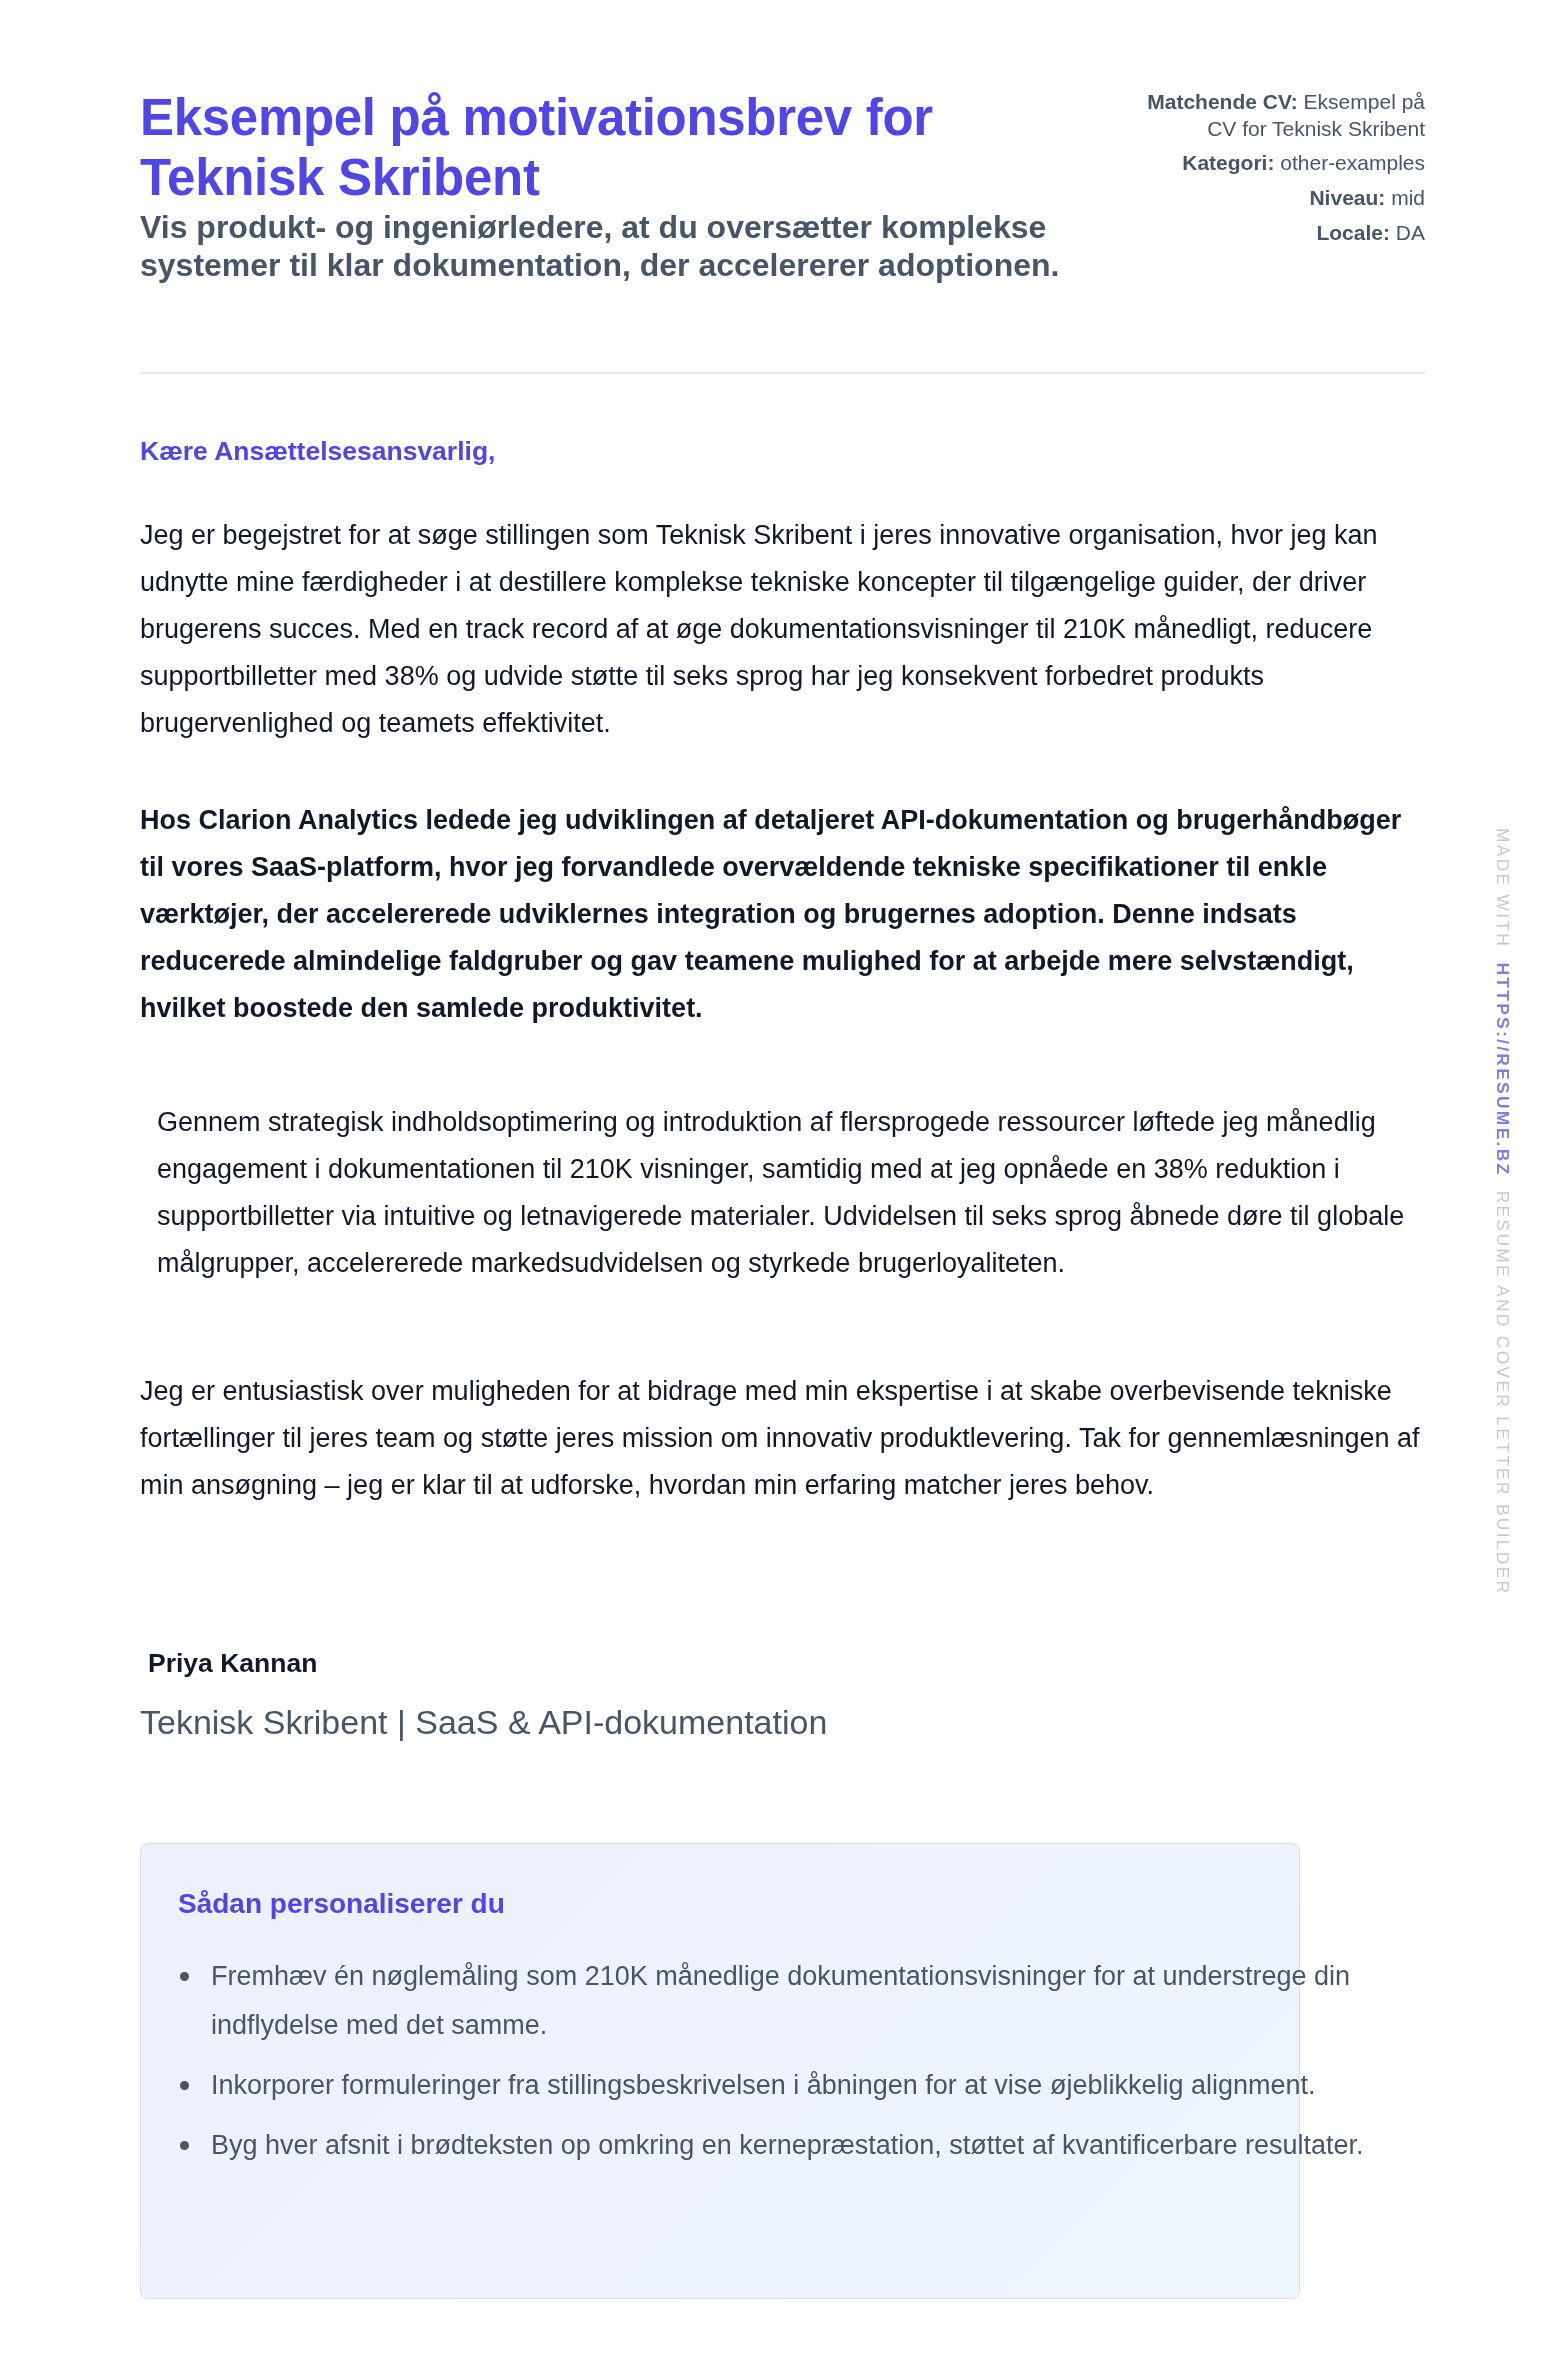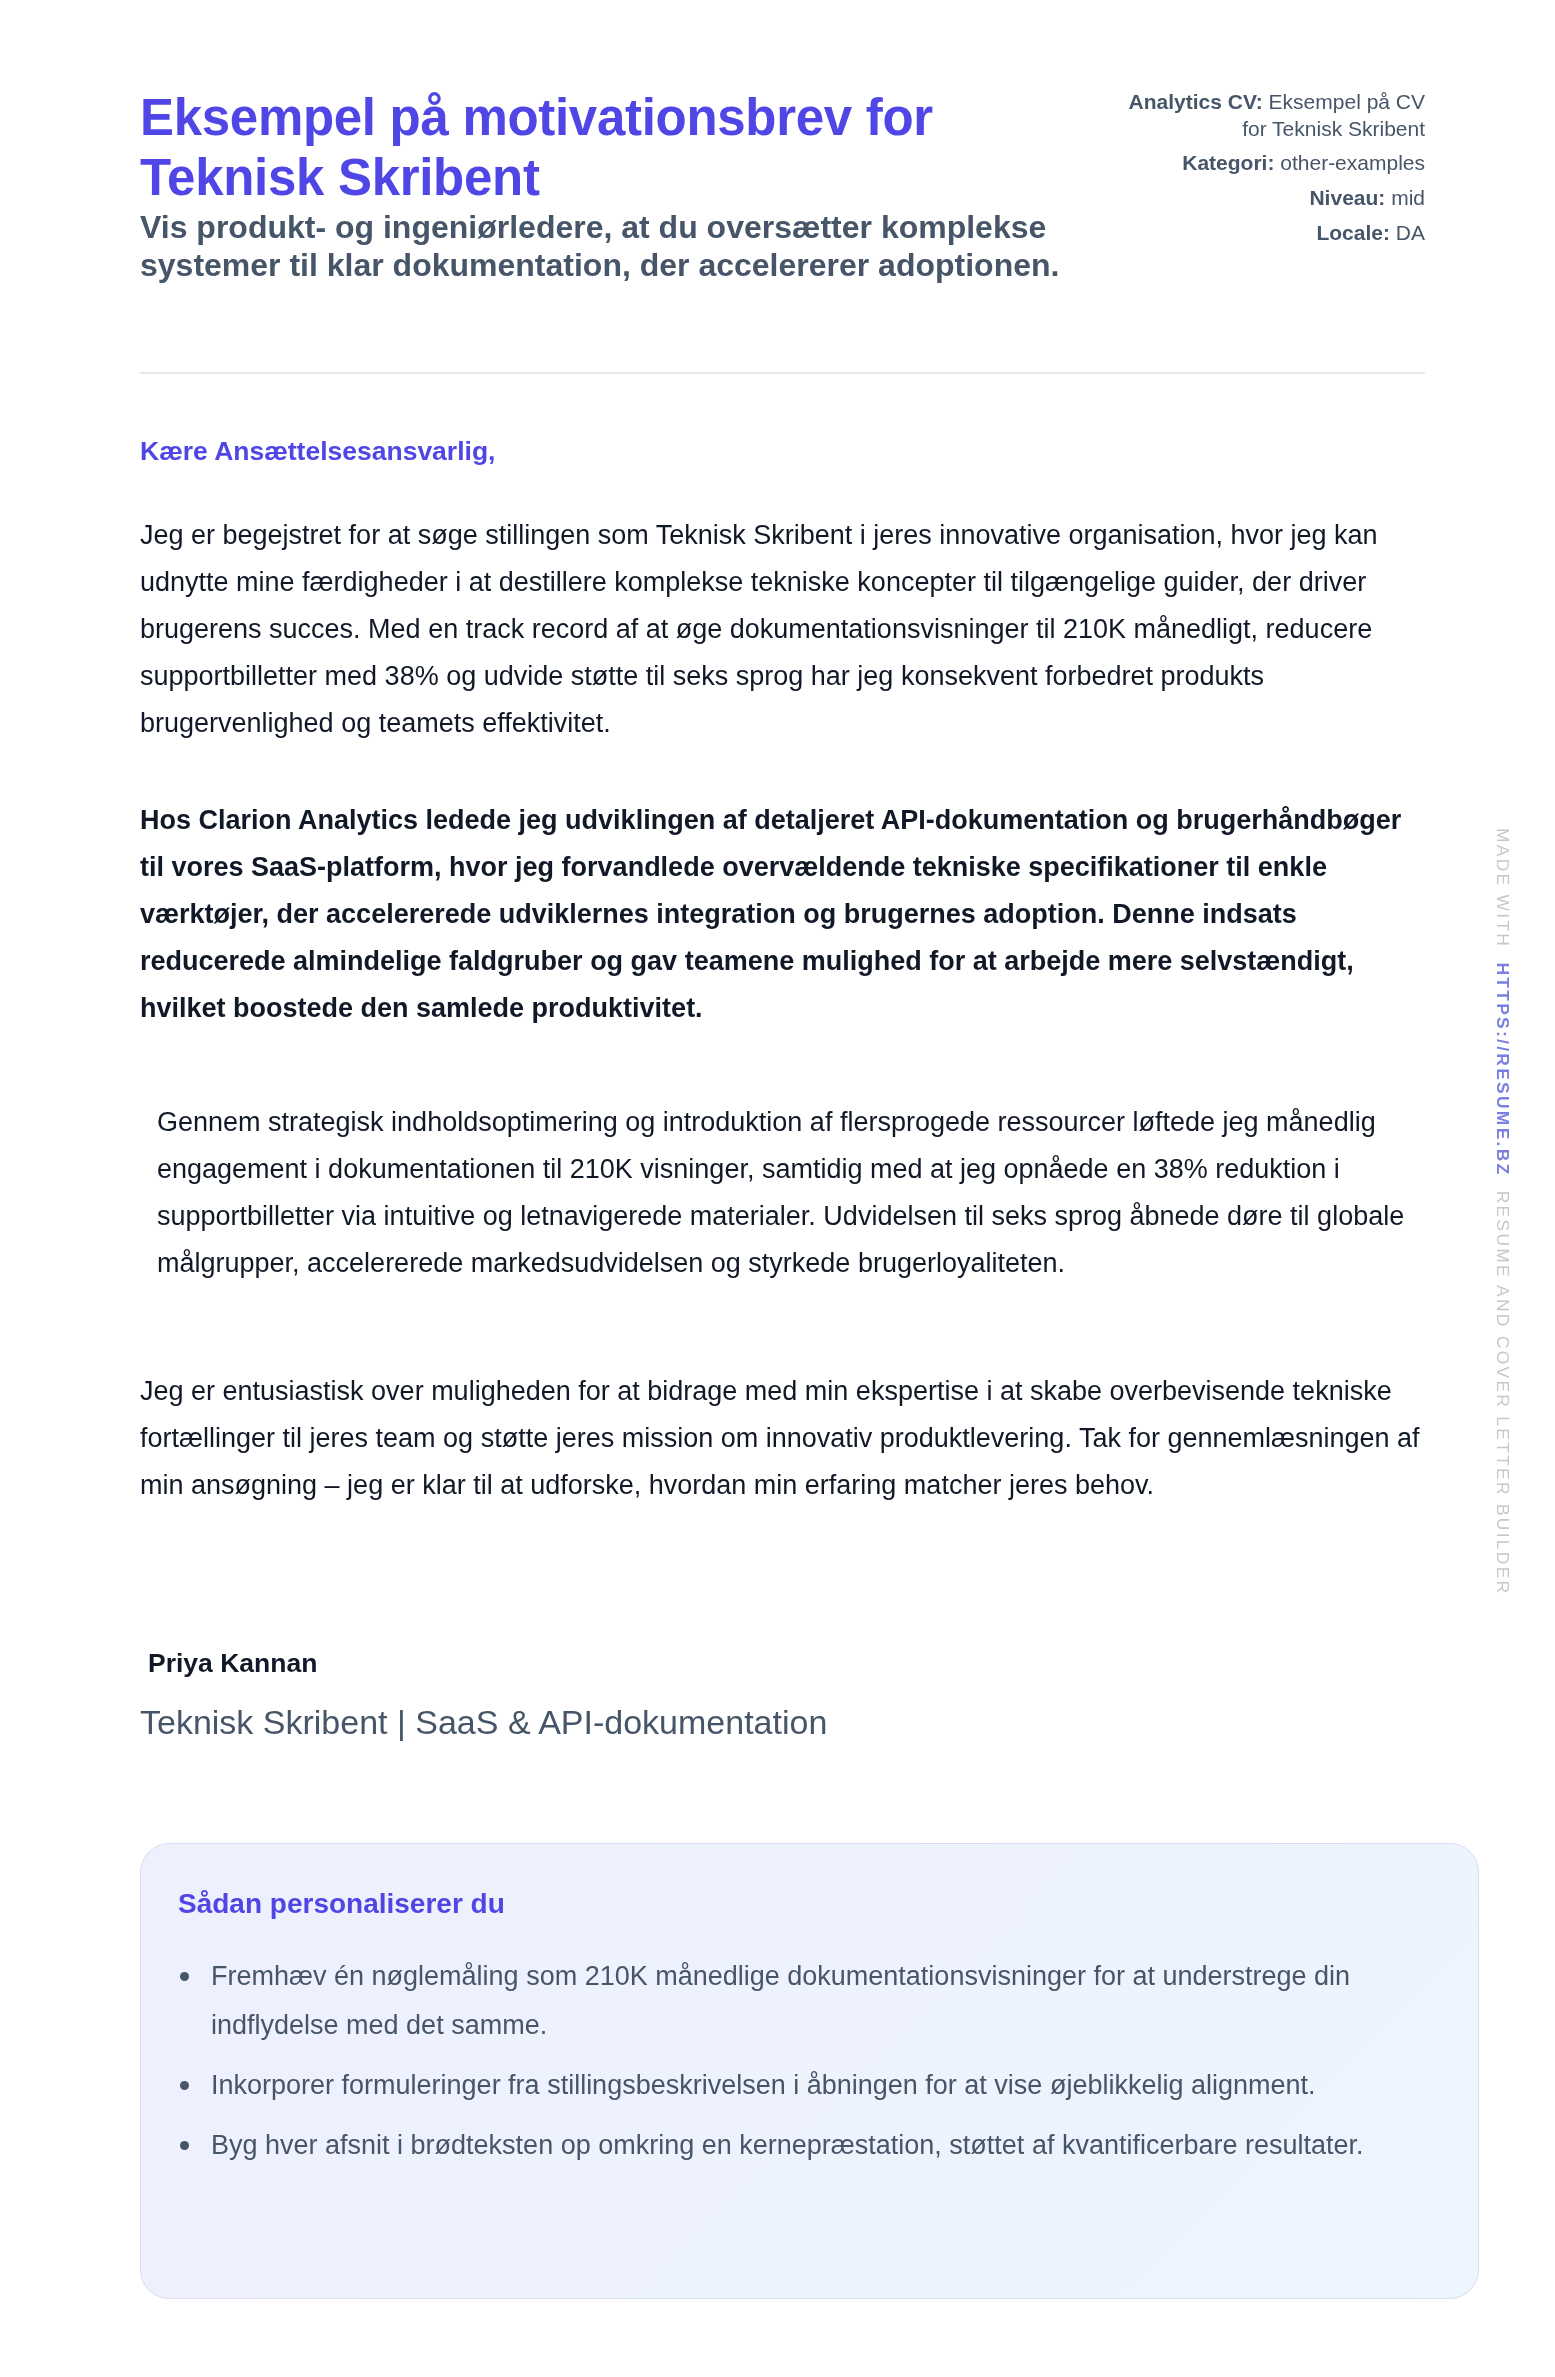--- a/index.html
+++ b/index.html
@@ -18,41 +18,41 @@
   .salutation { position: absolute; left: 0; top: 436px; font-size: 26.5px; font-weight: 700; color: #4f46e5; }
   .body-para { position: absolute; left: 0; width: 1290px; font-size: 27px; line-height: 47px; color: #111827; margin: 0; }
   .p1 { top: 512px; }
   .p2 { top: 797px; font-weight: bold; }
   .p3 { top: 1099px; margin-left: 17px; }
   .p4 { top: 1368px; }
 
   .sig-name { position: absolute; left: 0; top: 1648px; font-size: 26.5px; font-weight: 700; color: #111827; margin-left: 8px; }
   .sig-title { position: absolute; left: 0; top: 1703px; font-size: 34px; color: #475569; }
 
-  .tips { position: absolute; left: 0; top: 1843px; width: 1339px; height: 456px; border: 1.8px solid #dcdcf5; border-radius: 29px; background: linear-gradient(135deg, #eef0fd 0%, #edf5fe 100%); box-sizing: border-box; }
+  .tips { position: absolute; left: 0; top: 1843px; width: 1160px; height: 456px; border: 1.8px solid #dcdcf5; border-radius: 8px; background: linear-gradient(135deg, #eef0fd 0%, #edf5fe 100%); box-sizing: border-box; }
   .tips-title { position: absolute; left: 37px; top: 44px; font-size: 28px; font-weight: 700; color: #4f46e5; }
   .tips-list { position: absolute; left: 37px; top: 108px; width: 1208px; margin: 0; padding: 0; list-style: none; }
   .tips-list li { position: relative; padding-left: 33px; font-size: 27px; line-height: 49px; color: #475569; margin-bottom: 11px; }
   .tips-list li .dot { position: absolute; left: 1.8px; top: 20px; width: 9.2px; height: 9.2px; border-radius: 50%; background: #475569; }
 
   .vertical-mark { position: absolute; left: 1488px; top: 828px; width: 750px; height: 27.5px; transform-origin: 0 0; transform: translate(0,0) rotate(90deg) translate(0, -27.5px); font-size: 17.4px; letter-spacing: 2.3px; white-space: nowrap; color: #c4c7cf; line-height: 27.5px; }
   .vertical-mark .link { color: #7b7fe0; font-weight: 700; }
 </style>
 </head>
 <body>
 
 <div class="page">
 
   <div class="header">
     <h1 class="title">Eksempel på motivationsbrev for Teknisk Skribent</h1>
     <p class="subtitle">Vis produkt- og ingeniørledere, at du oversætter komplekse systemer til klar dokumentation, der accelererer adoptionen.</p>
 
     <div class="meta">
       <div class="meta-row">
-        <span class="k">Analytics CV:</span>
+        <span class="k">Matchende CV:</span>
         <span>Eksempel på CV for Teknisk Skribent</span>
       </div>
       <div class="meta-row">
         <span class="k">Kategori:</span>
         <span>other-examples</span>
       </div>
       <div class="meta-row">
         <span class="k">Niveau:</span>
         <span>mid</span>
       </div>

